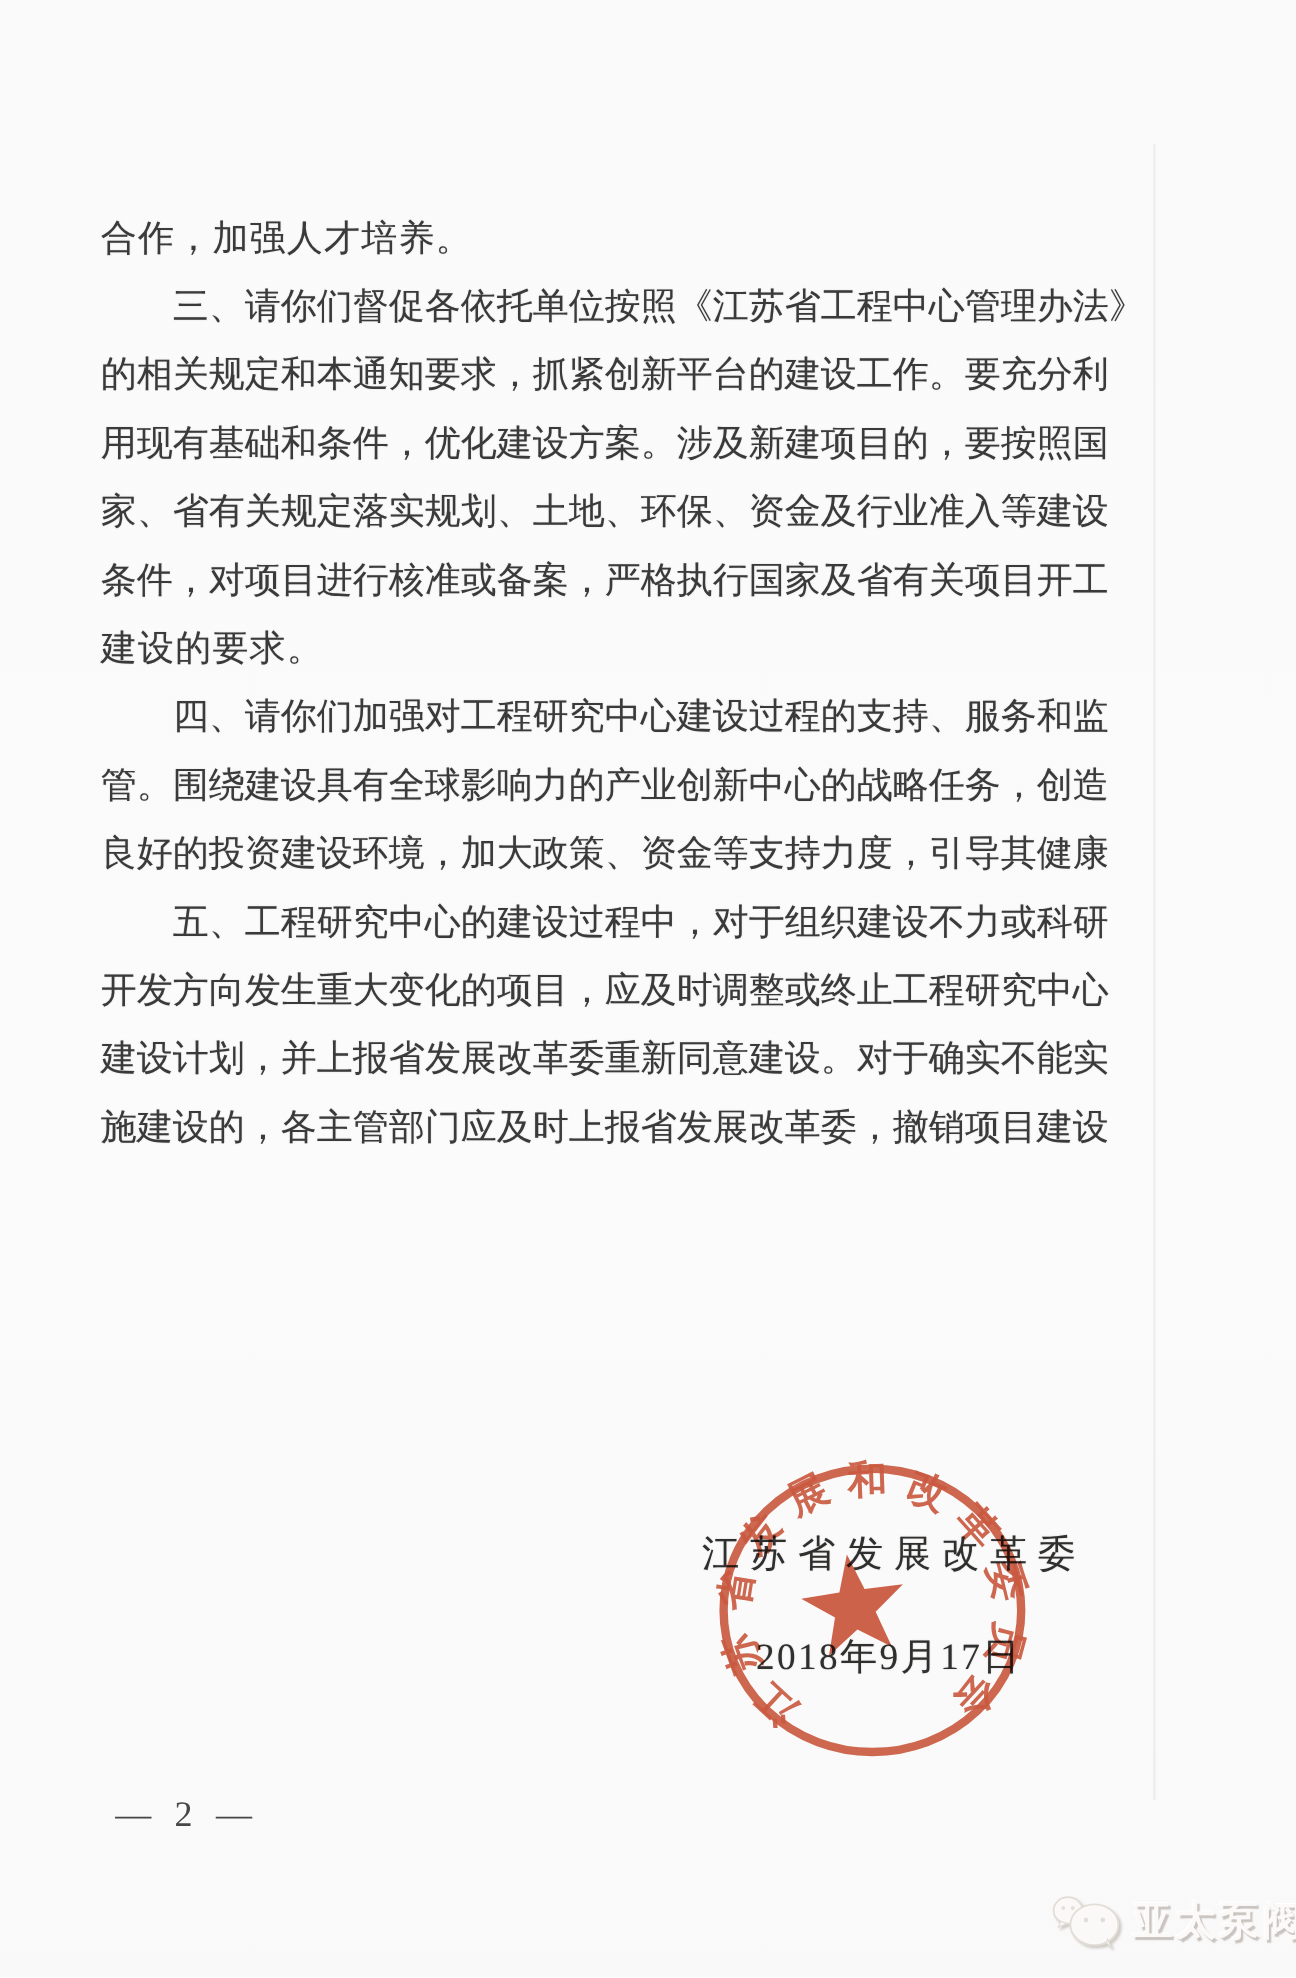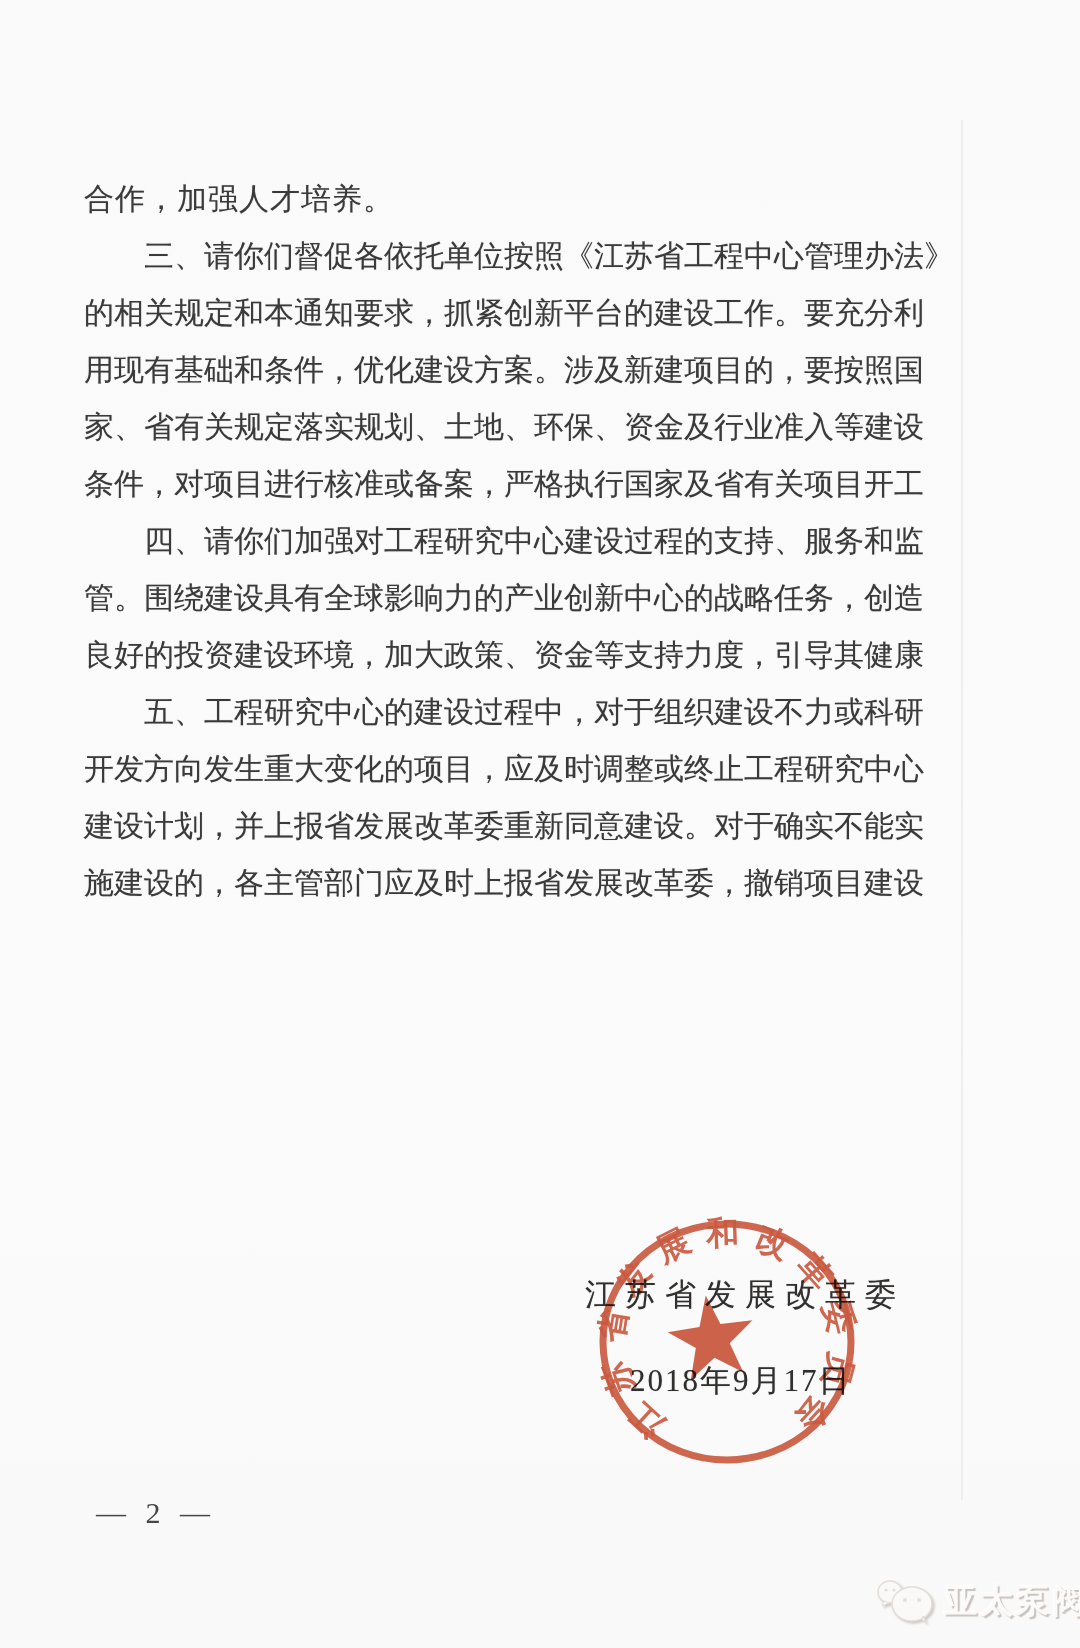--- a/index.html
+++ b/index.html
@@ -216,20 +216,21 @@
         <span>家</span>
         <span>及</span>
         <span>省</span>
         <span>有</span>
         <span>关</span>
         <span>项</span>
         <span>目</span>
         <span>开</span>
         <span>工</span>
       </div>
+      <div class="line">建设的要求。</div>
       <div class="line fill indent">
         <span>四</span>
         <span>、</span>
         <span>请</span>
         <span>你</span>
         <span>们</span>
         <span>加</span>
         <span>强</span>
         <span>对</span>
         <span>工</span>

